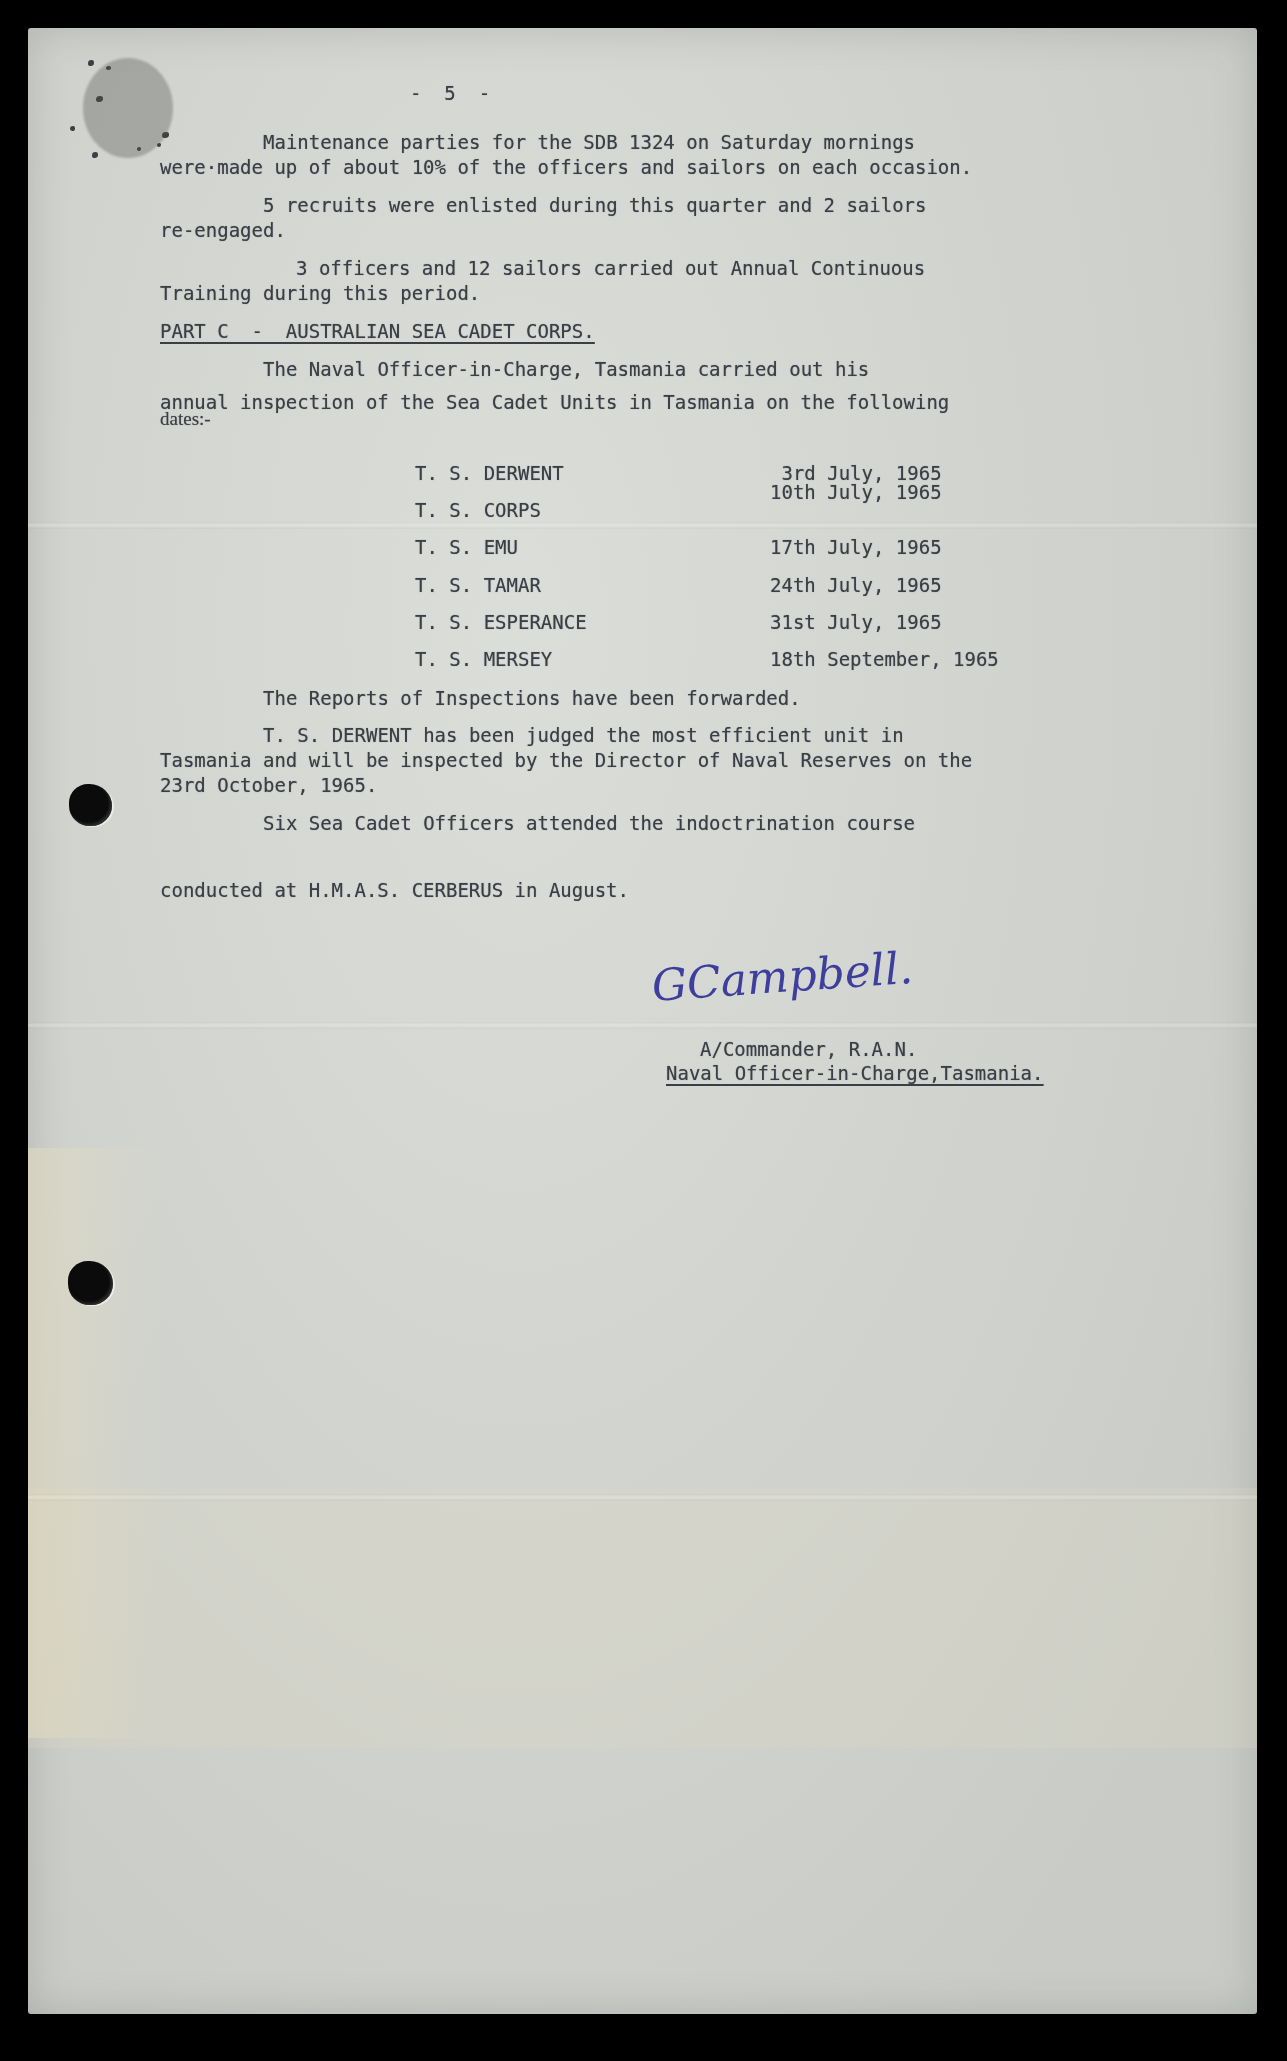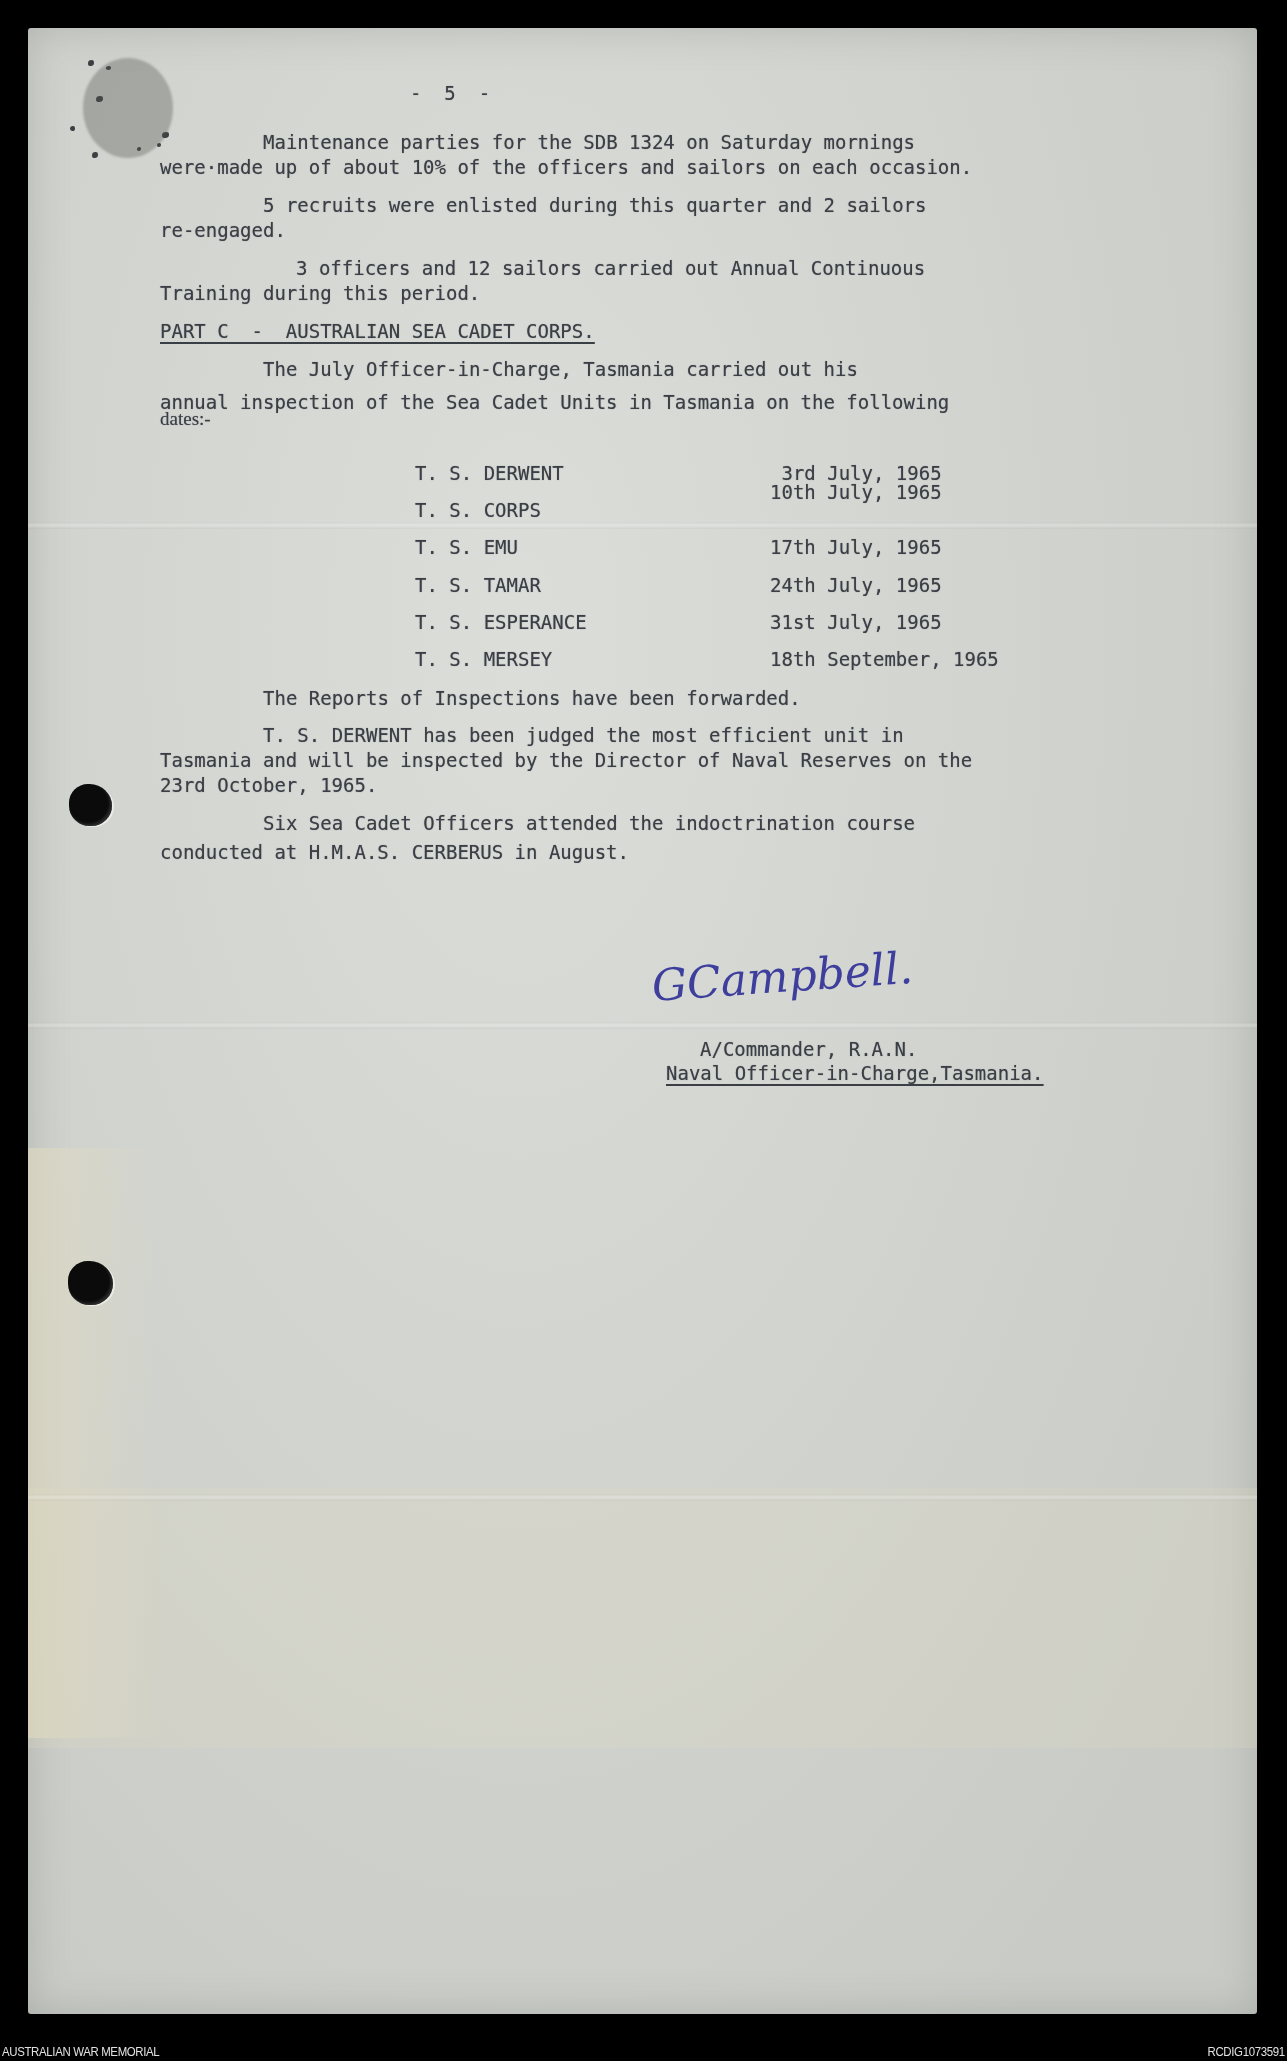--- a/index.html
+++ b/index.html
@@ -99,21 +99,21 @@
   <div class="tw" style="left:160px;top:156px;">were·made up of about 10% of the officers and sailors on each occasion.</div>
 
   <div class="tw" style="left:263px;top:194px;">5 recruits were enlisted during this quarter and 2 sailors</div>
   <div class="tw" style="left:160px;top:219px;">re-engaged.</div>
 
   <div class="tw" style="left:263px;top:257px;margin-left:33px;">3 officers and 12 sailors carried out Annual Continuous</div>
   <div class="tw" style="left:160px;top:282px;">Training during this period.</div>
 
   <div class="tw u" style="left:160px;top:320px;">PART C  -  AUSTRALIAN SEA CADET CORPS.</div>
 
-  <div class="tw" style="left:263px;top:358px;">The July Officer-in-Charge, Tasmania carried out his</div>
+  <div class="tw" style="left:263px;top:358px;">The Naval Officer-in-Charge, Tasmania carried out his</div>
   <div class="tw" style="left:160px;top:383px;margin-top:8px;">annual inspection of the Sea Cadet Units in Tasmania on the following</div>
   <div class="tw" style="left:160px;top:408px;font-family:Liberation Serif, serif;">dates:-</div>
 
   <div>
     <div class="tw" style="left:415px;top:462px;">T. S. DERWENT</div>
     <div class="tw" style="left:770px;top:462px;"> 3rd July, 1965</div>
     <div class="tw" style="left:415px;top:499px;">T. S. CORPS</div>
     <div class="tw" style="left:770px;top:481px;">10th July, 1965</div>
     <div class="tw" style="left:415px;top:536px;">T. S. EMU</div>
     <div class="tw" style="left:770px;top:536px;">17th July, 1965</div>
@@ -125,27 +125,23 @@
     <div class="tw" style="left:770px;top:648px;">18th September, 1965</div>
   </div>
 
   <div class="tw" style="left:263px;top:687px;">The Reports of Inspections have been forwarded.</div>
 
   <div class="tw" style="left:160px;top:749px;">Tasmania and will be inspected by the Director of Naval Reserves on the</div>
   <div class="tw" style="left:263px;top:724px;">T. S. DERWENT has been judged the most efficient unit in</div>
   <div class="tw" style="left:160px;top:774px;">23rd October, 1965.</div>
 
   <div class="tw" style="left:263px;top:812px;">Six Sea Cadet Officers attended the indoctrination course</div>
-  <div class="tw" style="left:160px;top:841px;">conducted at H.M.A.S. CERBERUS in August.</div>
+  <div class="tw" style="left:160px;top:879px;">conducted at H.M.A.S. CERBERUS in August.</div>
 
   <svg id="sig-svg" width="300" height="80" viewBox="0 0 300 80">
     <text x="8" y="56" font-family="DejaVu Serif, serif" font-style="italic" font-size="44" fill="#3e3f9d" transform="rotate(-4 8 56)">GCampbell.</text>
   </svg>
 
   <div class="tw" style="left:700px;top:1038px;">A/Commander, R.A.N.</div>
   <div class="tw u" style="left:666px;top:1062px;">Naval Officer-in-Charge,Tasmania.</div>
 
-  <div id="footer-bar">
-    <span id="footer-left" class="footer-label">AUSTRALIAN WAR MEMORIAL</span>
-    <span id="footer-right" class="footer-label">RCDIG1073591</span>
-  </div>
 
 </div>
 
 </body></html>

